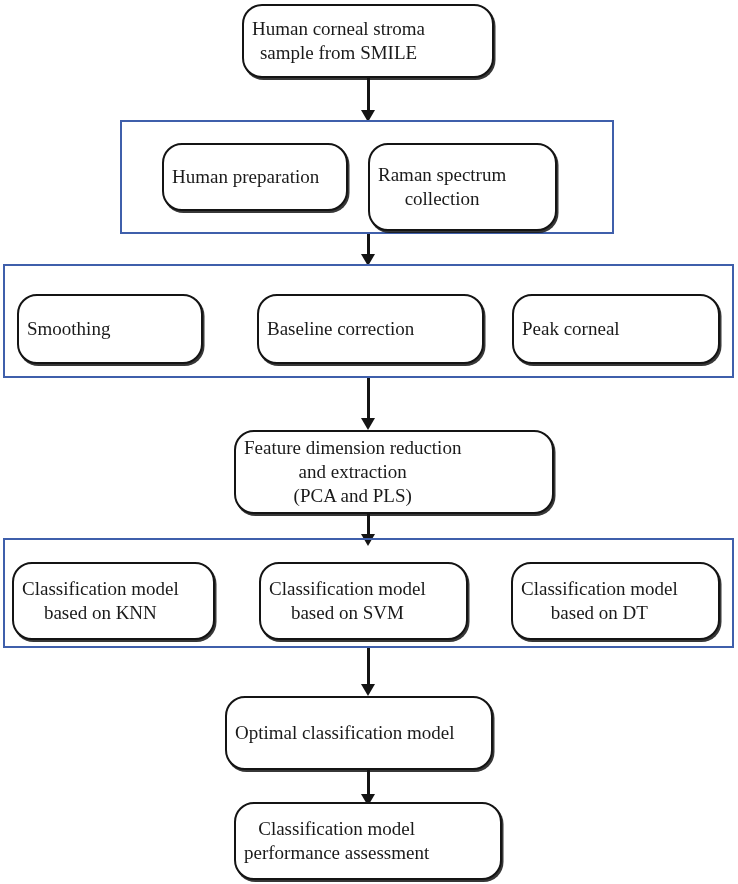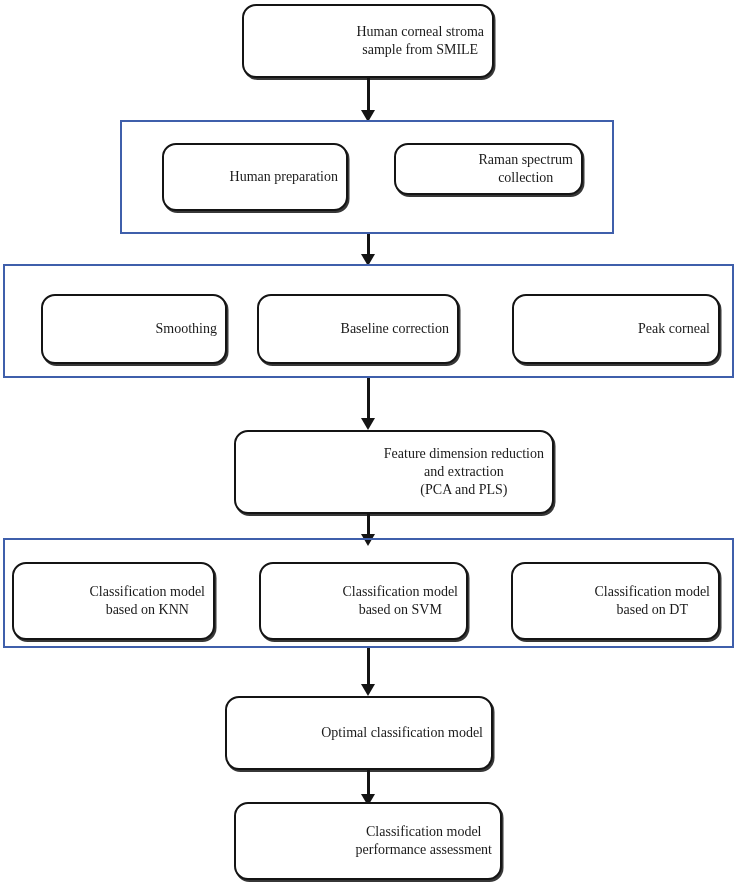--- a/index.html
+++ b/index.html
@@ -16,27 +16,27 @@
     width: 738px;
     height: 884px;
     background: #ffffff;
     overflow: hidden;
   }
   .node {
     position: absolute;
     box-sizing: border-box;
     background: #ffffff;
     border: 2px solid #141414;
-    border-radius: 14px;
+    border-radius: 20px;
     display: flex;
     align-items: center;
-    justify-content: flex-end;
+    justify-content: flex-start;
     text-align: center;
     line-height: 1.28;
-    font-size: 14px;
+    font-size: 19px;
     color: #1a1a1a;
     box-shadow: 1.5px 2px 0 rgba(20,20,20,0.85);
   }
   .node .label {
     display: block;
     padding: 0 8px;
     white-space: pre-line;
   }
   .group-box {
     position: absolute;
@@ -68,33 +68,33 @@
 sample from SMILE</span>
   </div>
 
   <div class="connector" style="left:367px; top:78px; height:36px;"></div>
   <div class="arrowhead" style="left:361px; top:110px;"></div>
 
   <div class="group-box" style="left:120px; top:120px; width:494px; height:114px;"></div>
   <div class="node" style="left:162px; top:143px; width:186px; height:68px;">
     <span class="label">Human preparation</span>
   </div>
-  <div class="node" style="left:394px; top:143px; width:189px; height:52px;">
+  <div class="node" style="left:368px; top:143px; width:189px; height:88px;">
     <span class="label">Raman spectrum
 collection</span>
   </div>
 
   <div class="connector" style="left:367px; top:234px; height:28px;"></div>
   <div class="arrowhead" style="left:361px; top:254px;"></div>
 
   <div class="group-box" style="left:3px; top:264px; width:731px; height:114px;"></div>
-  <div class="node" style="left:17px; top:294px; width:186px; height:70px;margin-left:24px;">
+  <div class="node" style="left:17px; top:294px; width:186px; height:70px;">
     <span class="label">Smoothing</span>
   </div>
-  <div class="node" style="left:257px; top:294px; width:202px; height:70px;">
+  <div class="node" style="left:257px; top:294px; width:227px; height:70px;">
     <span class="label">Baseline correction</span>
   </div>
   <div class="node" style="left:512px; top:294px; width:208px; height:70px;">
     <span class="label">Peak corneal</span>
   </div>
 
   <div class="connector" style="left:367px; top:378px; height:46px;"></div>
   <div class="arrowhead" style="left:361px; top:418px;"></div>
 
   <div class="node" style="left:234px; top:430px; width:320px; height:84px;">

